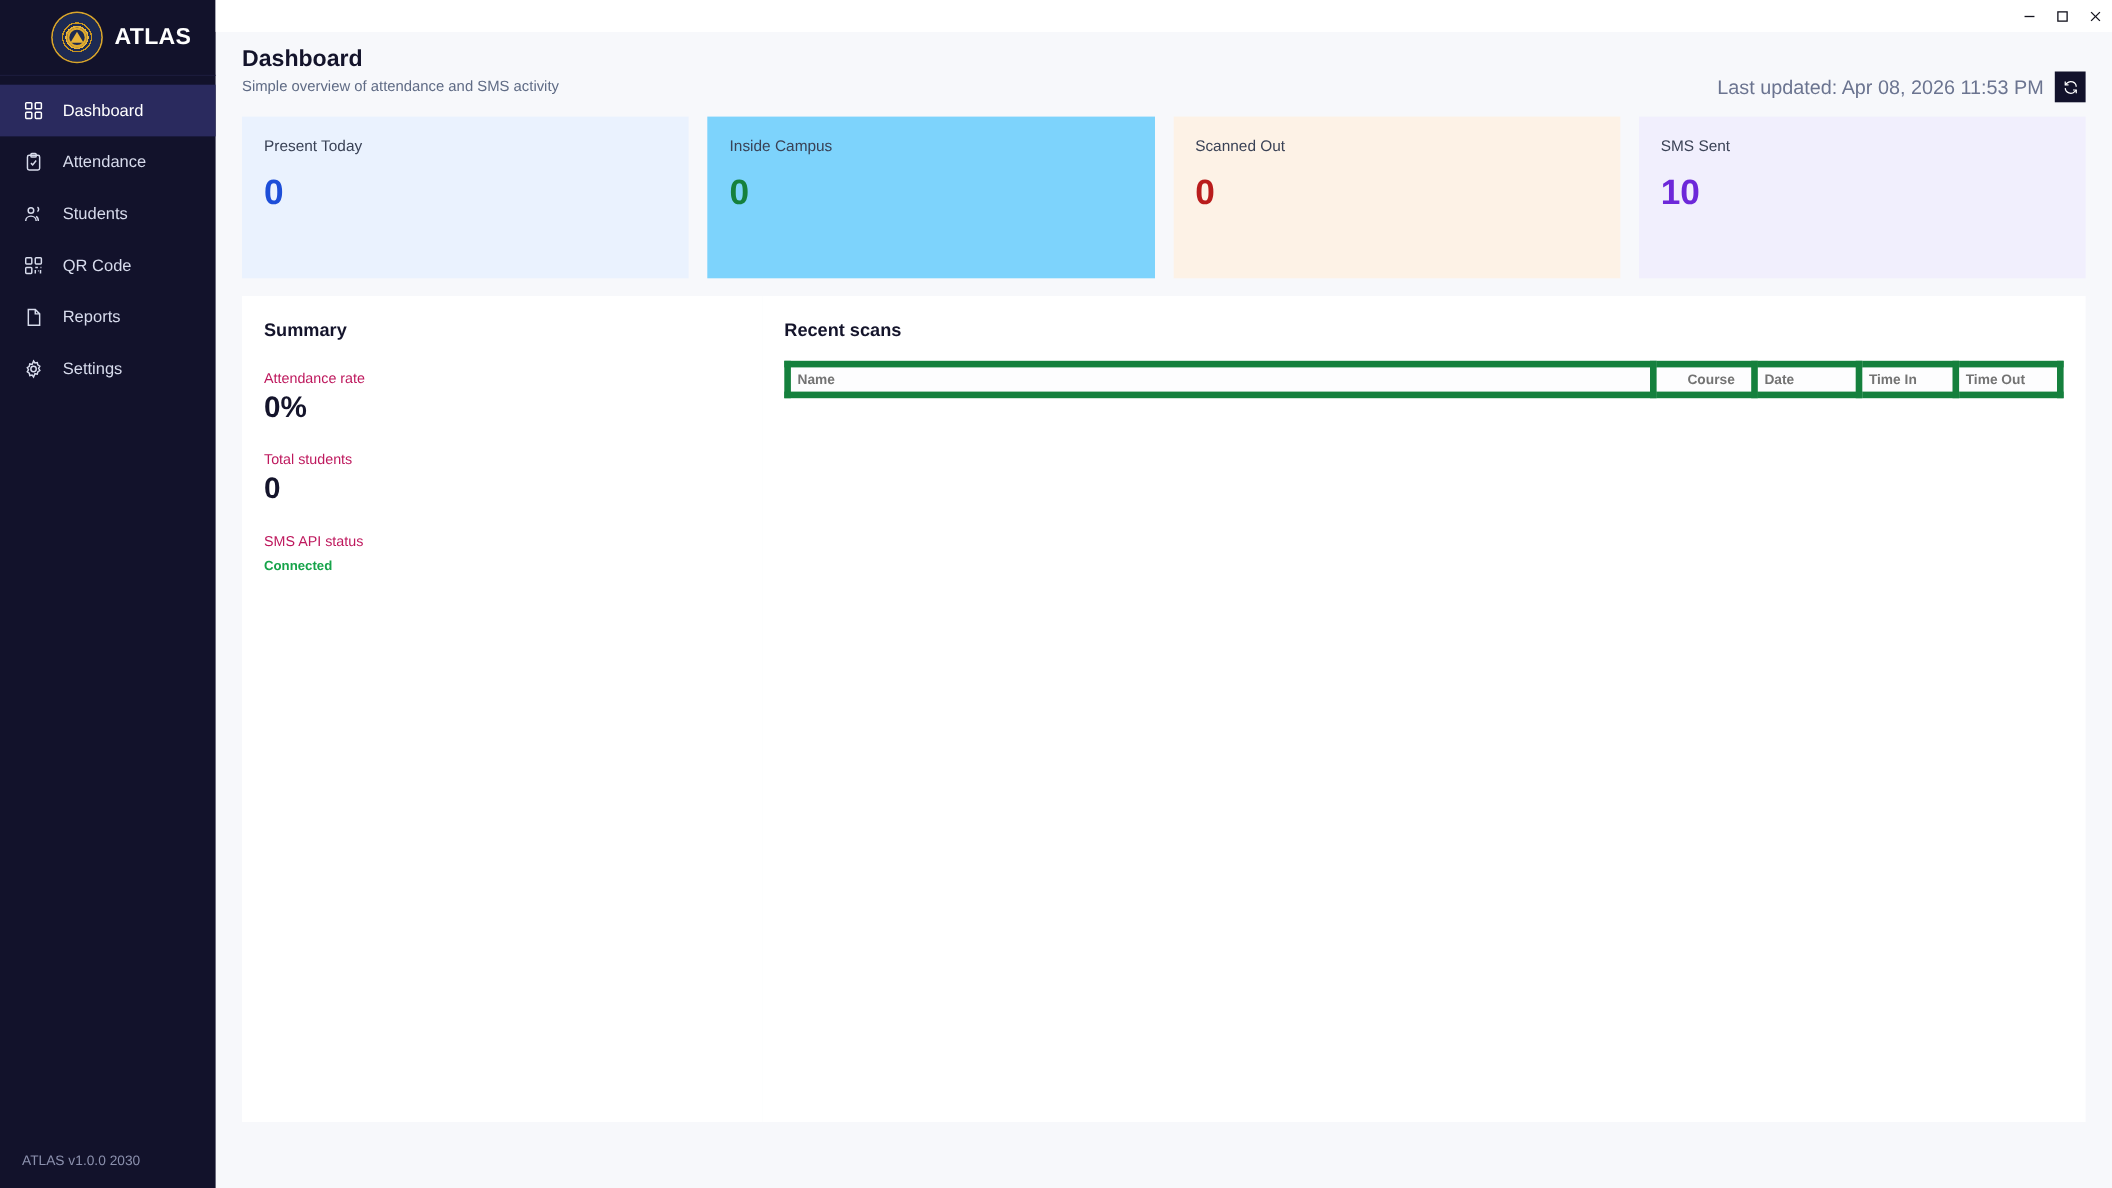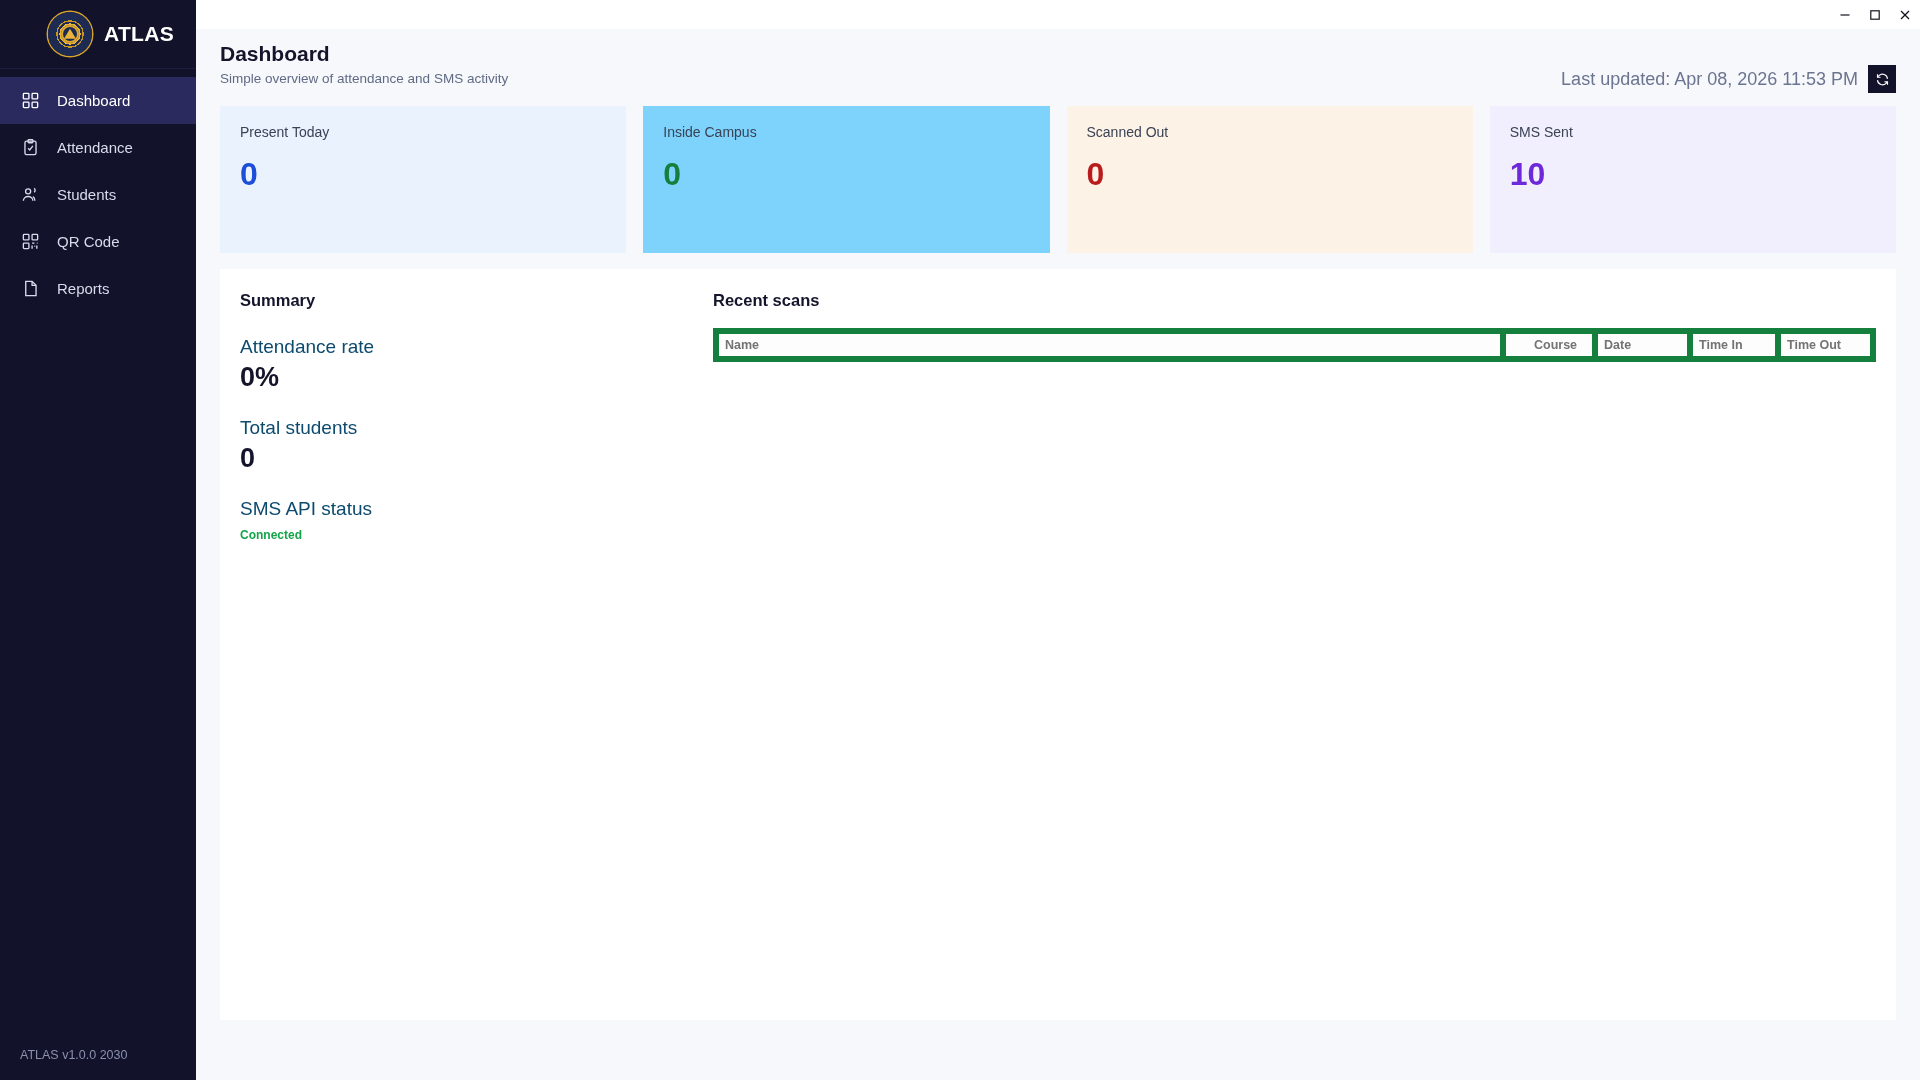--- a/index.html
+++ b/index.html
@@ -133,21 +133,21 @@
   .panels { display: flex; margin-top: 16px; height: 751px; }
   .panel {
     background: #ffffff;
     padding: 22px 20px;
   }
   .panel-summary { flex: 0 0 473px; }
   .panel-scans { flex: 1 1 auto; }
   .panel-title { font-size: 16.5px; font-weight: 700; color: #14142b; }
   .metric { margin-top: 26px; }
   .metric:first-of-type { margin-top: 26px; }
-  .metric-label { font-size: 19px; color: #0c4a6e; }
+  .metric-label { font-size: 13px; color: #be185d; }
   .metric-value { font-size: 27px; font-weight: 700; color: #14142b; margin-top: 6px; line-height: 1; }
   .metric-value.status { font-size: 12px; color: #16a34a; margin-top: 9px; }
 
   
   .scan-table {
     width: 100%;
     border-collapse: collapse;
     margin-top: 18px;
     table-layout: fixed;
   }
@@ -232,20 +232,29 @@
       <div class="navitem">
         <span class="nicon">
           <svg viewBox="0 0 24 24" width="19" height="19">
               <path d="M6 3h8l5 5v13a0 0 0 0 1 0 0H6z"></path>
               <polyline points="14,3 14,8 19,8"></polyline>
             </svg>
         </span>
         <span>Reports</span>
       </div>
 
+      <div class="navitem">
+        <span class="nicon">
+          <svg viewBox="0 0 24 24" width="19" height="19">
+              <circle cx="12" cy="12" r="3.1"></circle>
+              <path d="M12 2.8l1.6 2.3 2.7-.6.6 2.7 2.3 1.6-1.4 2.4 1.4 2.4-2.3 1.6-.6 2.7-2.7-.6L12 21.2l-1.6-2.3-2.7.6-.6-2.7-2.3-1.6 1.4-2.4-1.4-2.4 2.3-1.6.6-2.7 2.7.6z"></path>
+            </svg>
+        </span>
+        <span>Settings</span>
+      </div>
     </nav>
 
     <div class="sidefoot">ATLAS v1.0.0 2030</div>
   </aside>
 
   <div class="titlebar">
     <div class="winbtn">
       <svg viewBox="0 0 12 12" width="12" height="12">
           <line x1="1.5" y1="6" x2="10.5" y2="6" stroke="#14141f" stroke-width="1.2"></line>
         </svg>

